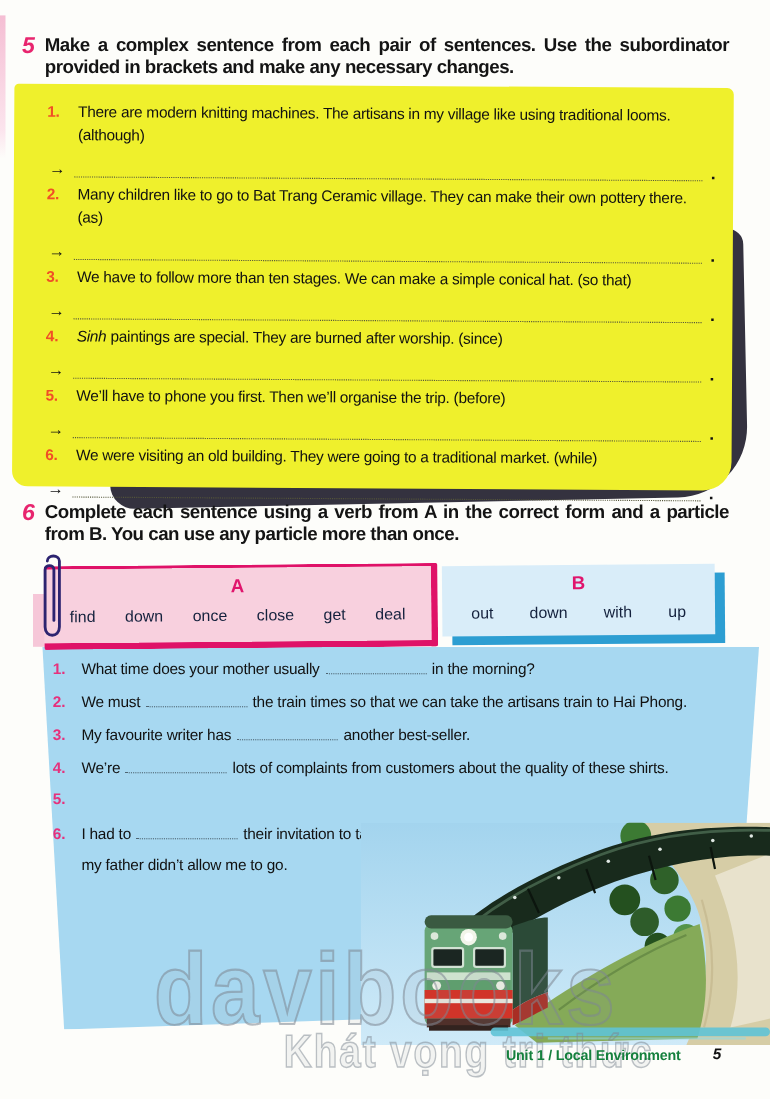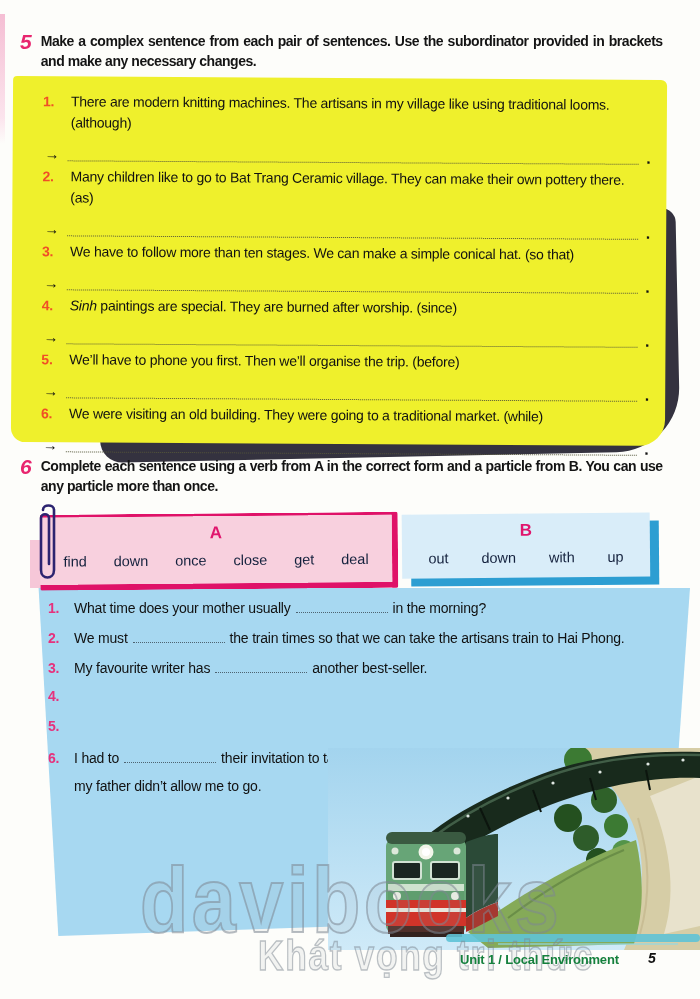--- a/index.html
+++ b/index.html
@@ -8,21 +8,21 @@
     background:#fdfdfa;font-family:"Liberation Sans",sans-serif;color:#111;
   }
   
   .spine{position:absolute;left:0;top:14px;width:5px;height:130px;
     background:linear-gradient(#f2a9c6,#fbdce9 80%,transparent);opacity:.75;}
   
   .ex-head{position:absolute;display:flex;gap:9px;z-index:5;}
   .ex-head.h5{left:20px;top:31px;}
   .ex-head.h6{left:20px;top:456px;}
   .ex-num{color:#e8256e;font-weight:bold;font-size:21px;line-height:1;font-style:italic;}
-  .ex-instr{font-weight:bold;font-size:14px;letter-spacing:-0.45px;line-height:20px;
+  .ex-instr{font-weight:bold;font-size:17px;letter-spacing:-0.45px;line-height:20px;
     color:#141414;width:622px;text-align:justify;}
   
   .frame-navy{position:absolute;left:98px;top:214px;width:580px;height:243px;
     background:#34323f;border-radius:10px 14px 64px 22px;transform:rotate(-1.2deg);z-index:1;}
   .panel5{position:absolute;left:12px;top:78px;width:654px;height:366px;
     background:#eff02c;border-radius:4px 6px 26px 14px;transform:rotate(0.35deg);
     z-index:2;padding-top:15px;box-sizing:border-box;}
   .p5-item{display:flex;gap:10px;padding:0 18px 0 30px;font-size:14px;
     letter-spacing:-0.25px;line-height:21px;margin-bottom:3px;}
   .p5-num{color:#f04f26;font-weight:bold;min-width:18px;}
@@ -183,20 +183,21 @@
   <div class="q-row">
     <span class="q-num">2.</span>
     <span class="q-text"><span>We must</span><span class="blank"></span><span>the train times so that we can take the artisans train to Hai Phong.</span></span>
   </div>
   <div class="q-row">
     <span class="q-num">3.</span>
     <span class="q-text"><span>My favourite writer has</span><span class="blank"></span><span>another best-seller.</span></span>
   </div>
   <div class="q-row">
     <span class="q-num">4.</span>
+    <span class="q-text"><span>We’re</span><span class="blank"></span><span>lots of complaints from customers about the quality of these shirts.</span></span>
   </div>
   <div class="q-row">
     <span class="q-num">5.</span>
   </div>
   <div class="q-row">
     <span class="q-num">6.</span>
     <span class="q-text"><span>I had to</span><span class="blank"></span><span>their invitation to take part in the trip because</span></span>
   </div>
   <div class="q-cont">my father didn’t allow me to go.</div>
 </div>

